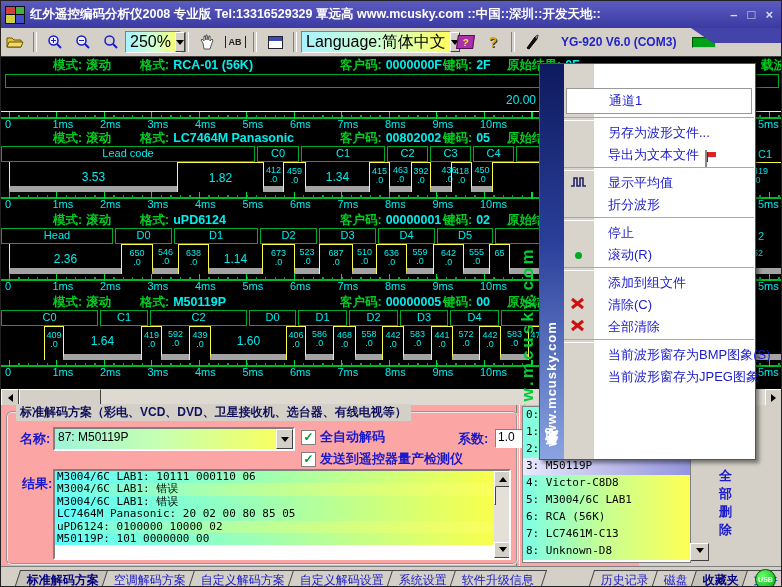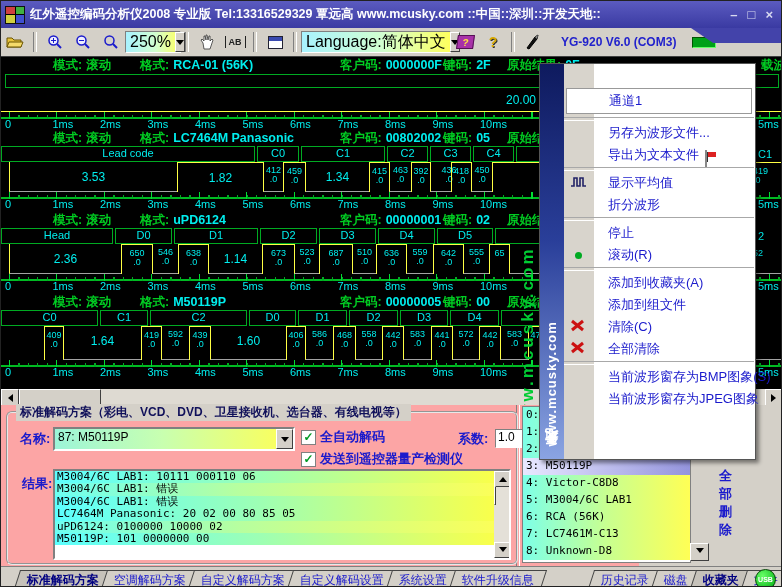--- a/index.html
+++ b/index.html
@@ -35,21 +35,21 @@
   .info{height:17px;position:relative;font-size:12.5px;font-weight:bold;margin-left:44px;}
   .iclip{position:absolute;left:0;top:0;width:536px;height:17px;overflow:hidden;}
   .grp{position:absolute;top:1px;white-space:nowrap;}
   .lab{color:#00cc22;} .val{color:#00eeee;margin-left:4px;} .val.g{color:#00cc22;}
   .hdrs{height:16px;display:flex;padding-left:0;}
   .hdr{flex:none;box-sizing:border-box;border:1px solid #00aa22;margin-right:2px;color:#00eeee;
     font-size:11px;text-align:center;line-height:13px;overflow:hidden;}
   .wave{height:30px;display:flex;padding-left:8px;}
   .wave.tall{height:34px;padding-left:43px;}
   .seg{flex:none;box-sizing:border-box;border-left:1px solid #ffff44;position:relative;color:#00eeee;}
-  .seg.H{border-top:1px solid #ffff44;} .seg.L{border-bottom:1px solid #a3a3a3;}
+  .seg.H{border-top:1px solid #ffff44;} .seg.L{border-bottom:6px solid #a3a3a3;}
   .seg .big{position:absolute;width:100%;text-align:center;top:8px;font-size:12px;}
   .seg .sm{position:absolute;width:100%;text-align:center;top:4px;font-size:9px;line-height:9px;}
   .axis{height:7px;background-image:
       repeating-linear-gradient(90deg,#00dd33 0 1px,transparent 1px 47.5px),
       repeating-linear-gradient(90deg,#00aa22 0 1px,transparent 1px 9.5px),
       linear-gradient(#00bb22,#00bb22);
     background-size:100% 7px,100% 4px,100% 2px;
     background-position:8px 0,8px 3px,0 5px;background-repeat:no-repeat;}
   .alabels{height:12px;position:relative;color:#00eeee;font-size:11px;}
   .alabels span{position:absolute;top:-1px;}
@@ -648,21 +648,20 @@
           <div class="mi">显示平均值<span class="mic">
               <svg width="17" height="14">
                 <path d="M1 11 h3 V3 h3 v8 h3 V3 h3 v8 h3" stroke="#222266" fill="none" stroke-width="1.6"></path>
               </svg>
             </span></div>
           <div class="mi">折分波形</div>
           <div class="msep"></div>
           <div class="mi">停止</div>
           <div class="mi">滚动(R)<span class="mic ic-dot"></span></div>
           <div class="msep"></div>
-          <div class="mi">添加到收藏夹(A)</div>
           <div class="mi">添加到组文件</div>
           <div class="mi">清除(C)<span class="mic">
               <svg width="15" height="13">
                 <line x1="2" y1="2" x2="13" y2="11" stroke="#cc1111" stroke-width="3"></line>
                 <line x1="13" y1="2" x2="2" y2="11" stroke="#cc1111" stroke-width="3"></line>
               </svg>
             </span></div>
           <div class="mi">全部清除<span class="mic">
               <svg width="15" height="13">
                 <line x1="2" y1="2" x2="13" y2="11" stroke="#cc1111" stroke-width="3"></line>

